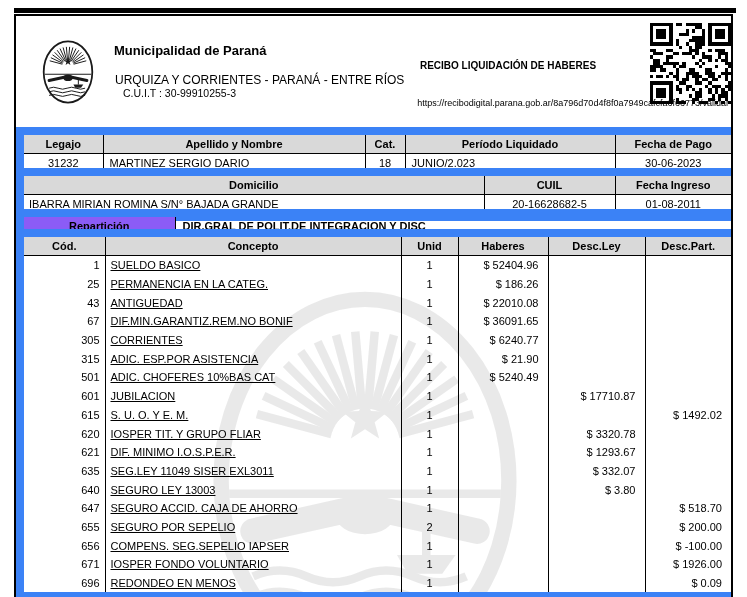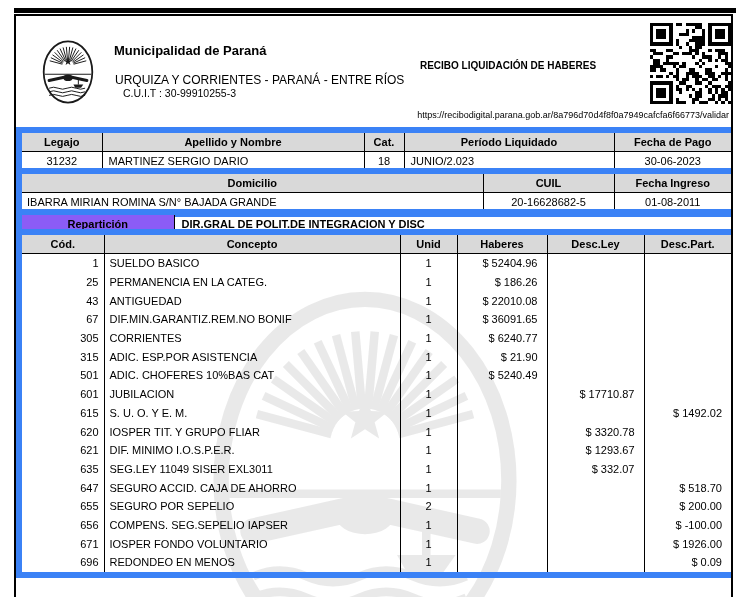--- a/index.html
+++ b/index.html
@@ -9,37 +9,37 @@
   .doc{position:absolute;left:14px;top:14px;width:719px;height:583px;border:2px solid #000;
        border-bottom:none;box-sizing:border-box;overflow:hidden;background:#fff;}
   .inner{position:relative;width:715px;height:579px;}
   .logo{position:absolute;left:25px;top:21px;width:54px;height:70px;}
   .orgname{position:absolute;left:98px;top:27px;font-size:13px;font-weight:bold;white-space:nowrap;}
   .orgaddr{position:absolute;left:99px;top:57px;font-size:12px;white-space:nowrap;}
   .orgcuit{position:absolute;left:99px;top:71px;font-size:10.5px;white-space:nowrap;margin-left:8px;}
   .rtitle{position:absolute;left:372px;top:44px;width:240px;text-align:center;
           font-size:10px;font-weight:bold;}
   .qr{position:absolute;left:634px;top:7px;width:81px;height:81px;}
-  .url{position:absolute;right:2px;top:94px;font-size:9px;white-space:nowrap;}
+  .url{position:absolute;right:2px;top:82px;font-size:9px;white-space:nowrap;}
   .wm{position:absolute;left:189px;top:262px;width:320px;height:405px;z-index:0;}
   .tbl{position:absolute;left:0;width:715px;table-layout:fixed;border-collapse:collapse;
-       border:6px solid #3b82f6;z-index:1;background:transparent;}
+       border:8px solid #3b82f6;z-index:1;background:transparent;}
   .tbl th,.tbl td{border:1.5px solid #000;font-size:11px;height:18px;padding:0 4px;
        overflow:hidden;white-space:nowrap;vertical-align:middle;}
   .tbl th{background:#d9d9d9;font-weight:bold;text-align:center;}
   .t1{top:111px;} .t2{top:152px;} .rp{top:193px;} .cc{top:213px;}
   .t1 td.v0,.t1 td.v2,.t1 td.v4{text-align:center;}
   .t1 td.v1,.t1 td.v3{text-align:left;padding-left:6px;}
   .t2 td.v0{text-align:left;padding-left:5px;}
   .t2 td.v1,.t2 td.v2{text-align:center;}
   .rp td.lab{background:#8b5cf6;font-weight:bold;text-align:center;}
   .rp td.val{text-align:left;padding-left:7px;font-weight:bold;}
   .cc tbody td{border-top:none;border-bottom:none;height:18.7px;}
   .cc td.c0{text-align:right;padding-right:5px;}
-  .cc td.c1{text-align:left;padding-left:5px;}
+  .cc td.c1{text-align:left;padding-left:5px;text-decoration:underline;}
   .cc td.c2{text-align:center;}
   .cc td.c3,.cc td.c4,.cc td.c5{text-align:right;padding-right:9px;}
 </style>
 </head>
 <body>
 
 <div class="topbar"></div>
 
 <div class="doc">
   <div class="inner">
@@ -492,20 +492,28 @@
           </tr>
           <tr>
             <td class="c0">635</td>
             <td class="c1">SEG.LEY 11049 SISER EXL3011</td>
             <td class="c2">1</td>
             <td class="c3"></td>
             <td class="c4">$ 332.07</td>
             <td class="c5"></td>
           </tr>
           <tr>
+            <td class="c0">640</td>
+            <td class="c1">SEGURO LEY 13003</td>
+            <td class="c2">1</td>
+            <td class="c3"></td>
+            <td class="c4">$ 3.80</td>
+            <td class="c5"></td>
+          </tr>
+          <tr>
             <td class="c0">647</td>
             <td class="c1">SEGURO ACCID. CAJA DE AHORRO</td>
             <td class="c2">1</td>
             <td class="c3"></td>
             <td class="c4"></td>
             <td class="c5">$ 518.70</td>
           </tr>
           <tr>
             <td class="c0">655</td>
             <td class="c1">SEGURO POR SEPELIO</td>

